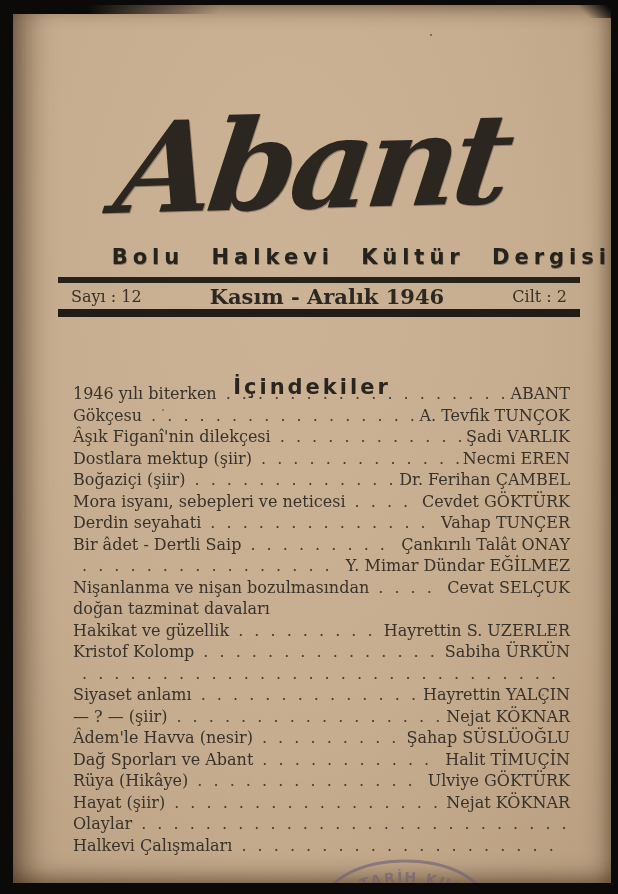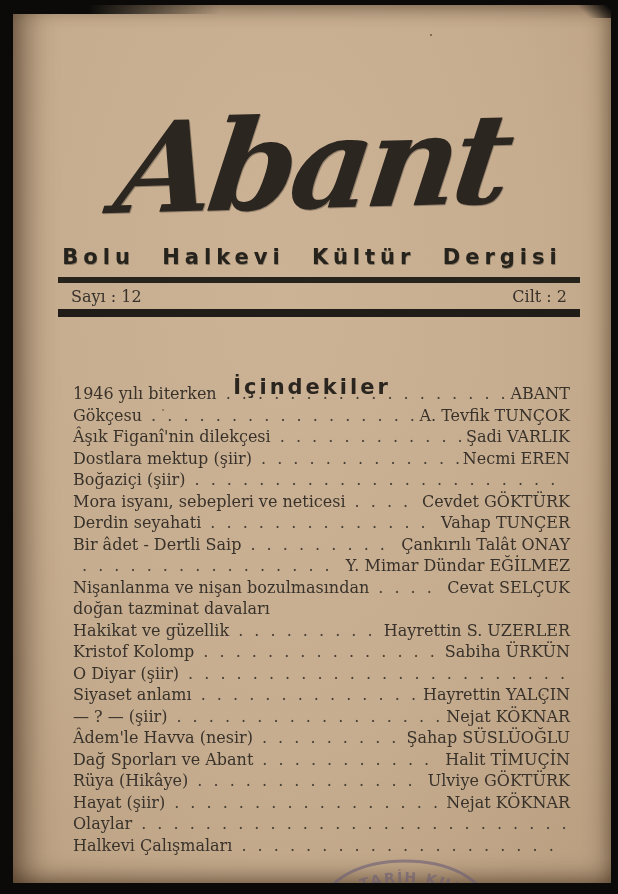--- a/index.html
+++ b/index.html
@@ -63,21 +63,21 @@
     line-height: 1;
     letter-spacing: -6px;
     color: #2b2620;
     transform: skewX(-9deg) rotate(-1.5deg);
     text-shadow: 1px 1px 0 rgba(43,38,32,.35);
   }
 
   .masthead-subtitle {
     position: absolute;
     top: 240px; left: 0; width: 100%;
-    text-align: center;
+    text-align: right;
     font-family: "DejaVu Sans", sans-serif;
     font-weight: bold;
     font-size: 21px;
     letter-spacing: 5px;
     word-spacing: 15px;
     color: var(--ink-dark);
     text-shadow: .5px .5px 0 rgba(38,34,28,.4);
   }
 
   .rule {
@@ -147,20 +147,21 @@
   <div class="paper">
 
     <div class="masthead-title">Abant</div>
 
     <div class="masthead-subtitle">Bolu Halkevi Kültür Dergisi</div>
 
     <div class="rule rule-top"></div>
 
     <div class="issue-bar">
       <span class="issue-label">Sayı : 12</span>
+      <span class="date-label">Kasım - Aralık 1946</span>
       <span class="volume-label">Cilt : 2</span>
     </div>
 
     <div class="rule rule-bottom"></div>
 
     <div class="toc-heading">İçindekiler</div>
 
     <div class="toc" id="toc-container">
         <div class="toc-line">
           <span class="toc-title">1946 yılı biterken</span>
@@ -178,20 +179,21 @@
           <span class="toc-author">Şadi VARLIK</span>
         </div>
         <div class="toc-line">
           <span class="toc-title">Dostlara mektup (şiir)</span>
           <span class="dots">. . . . . . . . . . . . . . . . . . . . . . . . . . . . . . . . . . . . . . . . . . . . . . . . . . . . . . . . . . . . . . . . . . . . . . . . . . . . . . . . </span>
           <span class="toc-author">Necmi EREN</span>
         </div>
         <div class="toc-line">
           <span class="toc-title">Boğaziçi (şiir)</span>
           <span class="dots">. . . . . . . . . . . . . . . . . . . . . . . . . . . . . . . . . . . . . . . . . . . . . . . . . . . . . . . . . . . . . . . . . . . . . . . . . . . . . . . . </span>
+          <span class="toc-author">Dr. Ferihan ÇAMBEL</span>
         </div>
         <div class="toc-line">
           <span class="toc-title">Mora isyanı, sebepleri ve neticesi</span>
           <span class="dots">. . . . . . . . . . . . . . . . . . . . . . . . . . . . . . . . . . . . . . . . . . . . . . . . . . . . . . . . . . . . . . . . . . . . . . . . . . . . . . . . </span>
           <span class="toc-author">Cevdet GÖKTÜRK</span>
         </div>
         <div class="toc-line">
           <span class="toc-title">Derdin seyahati</span>
           <span class="dots">. . . . . . . . . . . . . . . . . . . . . . . . . . . . . . . . . . . . . . . . . . . . . . . . . . . . . . . . . . . . . . . . . . . . . . . . . . . . . . . . </span>
           <span class="toc-author">Vahap TUNÇER</span>
@@ -215,21 +217,20 @@
           <span class="toc-title">Hakikat ve güzellik</span>
           <span class="dots">. . . . . . . . . . . . . . . . . . . . . . . . . . . . . . . . . . . . . . . . . . . . . . . . . . . . . . . . . . . . . . . . . . . . . . . . . . . . . . . . </span>
           <span class="toc-author">Hayrettin S. UZERLER</span>
         </div>
         <div class="toc-line">
           <span class="toc-title">Kristof Kolomp</span>
           <span class="dots">. . . . . . . . . . . . . . . . . . . . . . . . . . . . . . . . . . . . . . . . . . . . . . . . . . . . . . . . . . . . . . . . . . . . . . . . . . . . . . . . </span>
           <span class="toc-author">Sabiha ÜRKÜN</span>
         </div>
         <div class="toc-line">
-          <span class="toc-title">O Diyar (şiir)</span>
           <span class="dots">. . . . . . . . . . . . . . . . . . . . . . . . . . . . . . . . . . . . . . . . . . . . . . . . . . . . . . . . . . . . . . . . . . . . . . . . . . . . . . . . </span>
         </div>
         <div class="toc-line">
           <span class="toc-title">Siyaset anlamı</span>
           <span class="dots">. . . . . . . . . . . . . . . . . . . . . . . . . . . . . . . . . . . . . . . . . . . . . . . . . . . . . . . . . . . . . . . . . . . . . . . . . . . . . . . . </span>
           <span class="toc-author">Hayrettin YALÇIN</span>
         </div>
         <div class="toc-line">
           <span class="toc-title">— ? — (şiir)</span>
           <span class="dots">. . . . . . . . . . . . . . . . . . . . . . . . . . . . . . . . . . . . . . . . . . . . . . . . . . . . . . . . . . . . . . . . . . . . . . . . . . . . . . . . </span>

